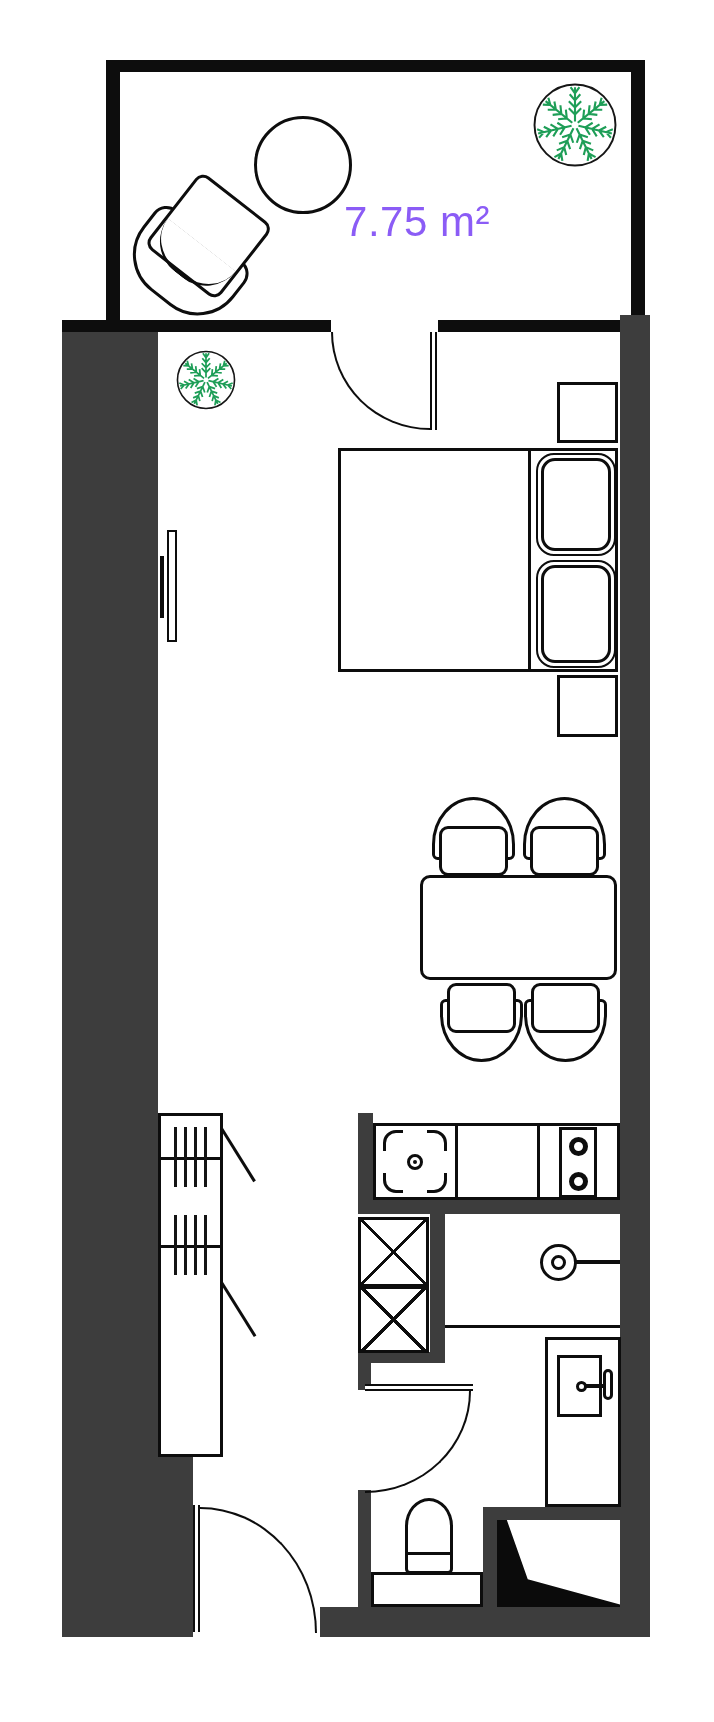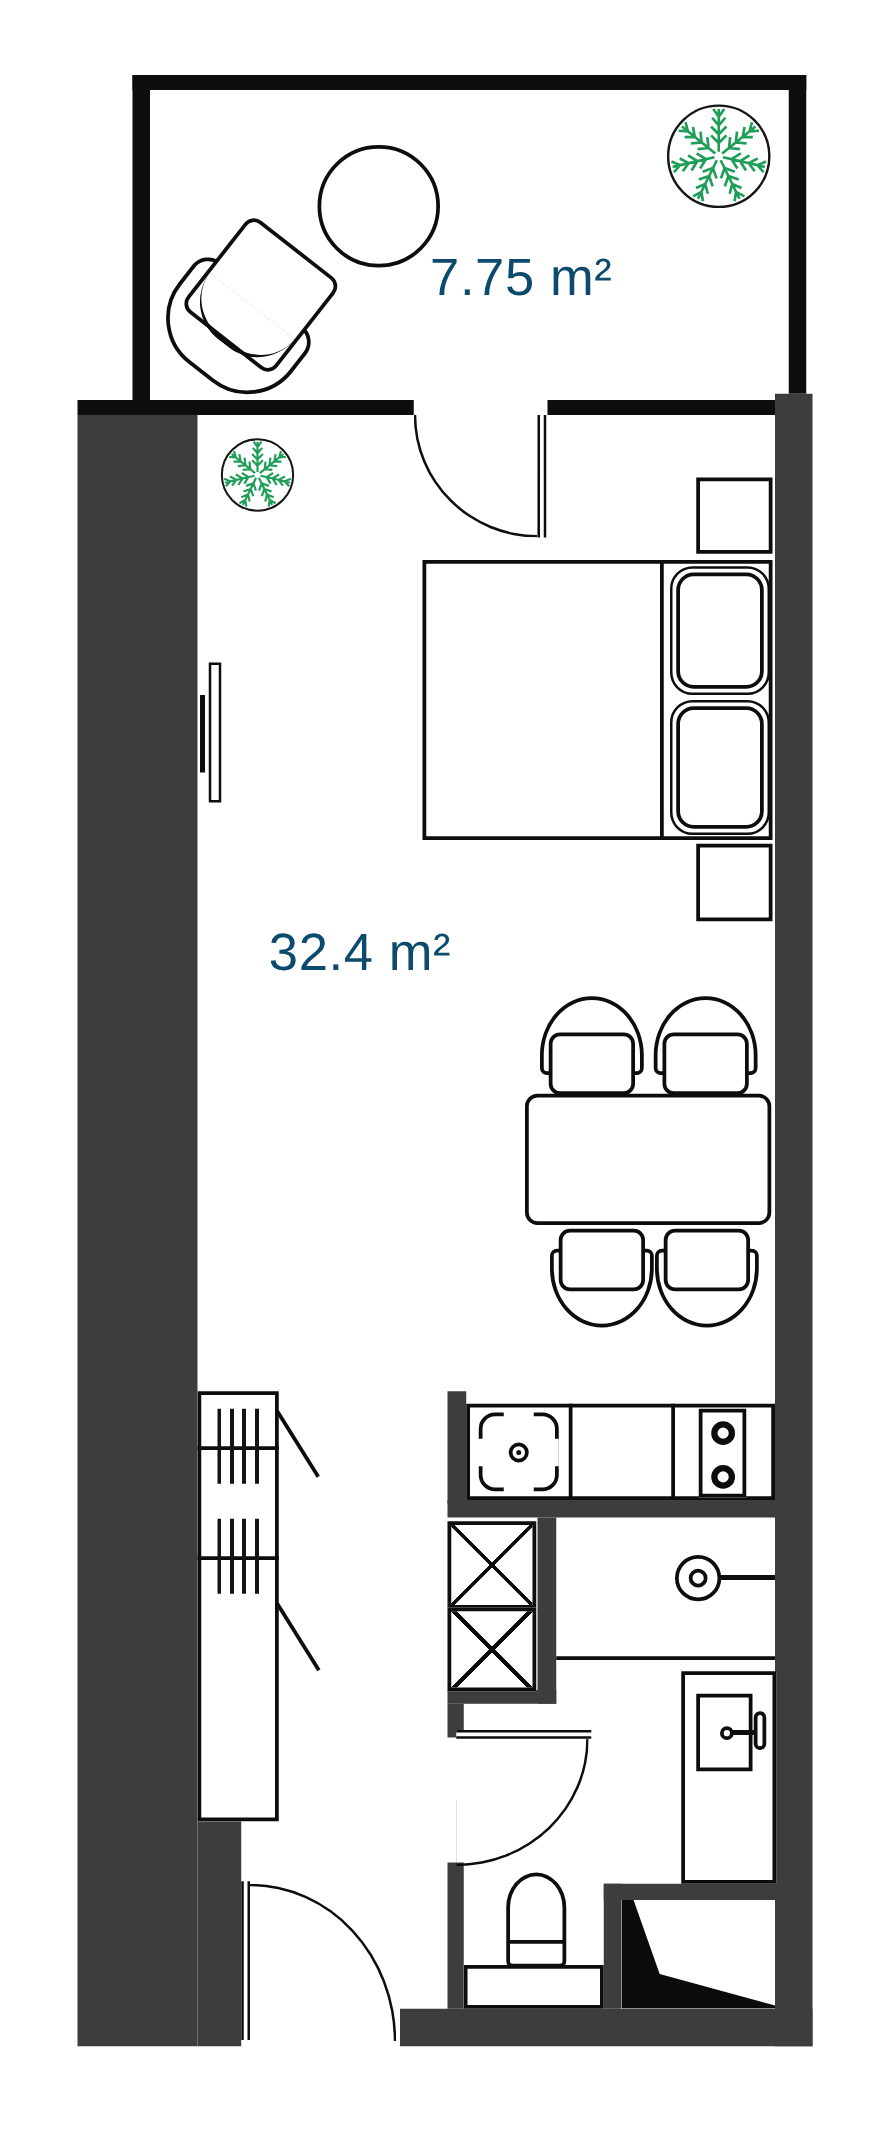--- a/index.html
+++ b/index.html
@@ -3,21 +3,21 @@
 <meta charset="utf-8">
 <style>
   html,body{margin:0;padding:0;background:#fff;}
   .plan{position:relative;width:714px;height:1722px;background:#fff;overflow:hidden;
         font-family:"Liberation Sans",sans-serif;}
   .w{position:absolute;background:#3d3d3d;}            
   .bw{position:absolute;background:#0d0d0d;}           
   .line{position:absolute;background:#0d0d0d;}
   .box{position:absolute;border:3px solid #0d0d0d;background:#fff;box-sizing:border-box;}
   .circle{border-radius:50%;}
-  .label{position:absolute;font-size:42px;color:#0c4a6e;letter-spacing:.5px;
+  .label{position:absolute;font-size:42px;color:#8b5cf6;letter-spacing:.5px;
          transform:translate(-50%,-50%);white-space:nowrap;}
   .leaf-v{position:absolute;background:#fff;border-left:2.5px solid #0d0d0d;
           border-right:2.5px solid #0d0d0d;box-sizing:border-box;}
   .leaf-h{position:absolute;background:#fff;border-top:2.5px solid #0d0d0d;
           border-bottom:2.5px solid #0d0d0d;box-sizing:border-box;}
   .arc{position:absolute;box-sizing:border-box;background:transparent;}
   .arc-bl{border-left:2.5px solid #0d0d0d;border-bottom:2.5px solid #0d0d0d;
           border-bottom-left-radius:100% 100%;}
   .arc-br{border-right:2.5px solid #0d0d0d;border-bottom:2.5px solid #0d0d0d;
           border-bottom-right-radius:100% 100%;}
@@ -101,21 +101,20 @@
   <div class="box" style="left:338px;top:448px;width:280px;height:224px;"></div>
   <div class="line" style="left:528px;top:448px;width:3px;height:224px;"></div>
   <div class="box" style="left:536px;top:453px;width:80px;height:103px;border-width:2px;border-radius:18px;">
     <div style="position:absolute;left:3px;top:3px;right:3px;bottom:3px;border:3px solid #0d0d0d;border-radius:14px;background:#fff;"></div>
   </div>
   <div class="box" style="left:536px;top:560px;width:80px;height:108px;border-width:2px;border-radius:18px;">
     <div style="position:absolute;left:3px;top:3px;right:3px;bottom:3px;border:3px solid #0d0d0d;border-radius:14px;background:#fff;"></div>
   </div>
   <div class="box" style="left:557px;top:675px;width:61px;height:62px;"></div>
 
-  <div class="label" style="left:288px;top:762px;">32.4 m²</div>
 
   <div class="chair" style="left:432px;top:797px;width:83px;height:81px;">
     <div class="back"></div>
       <div class="seat"></div>
   </div>
   <div class="chair" style="left:523px;top:797px;width:83px;height:81px;">
     <div class="back"></div>
       <div class="seat"></div>
   </div>
   <div class="box" style="left:420px;top:875px;width:197px;height:105px;border-radius:10px;"></div>

